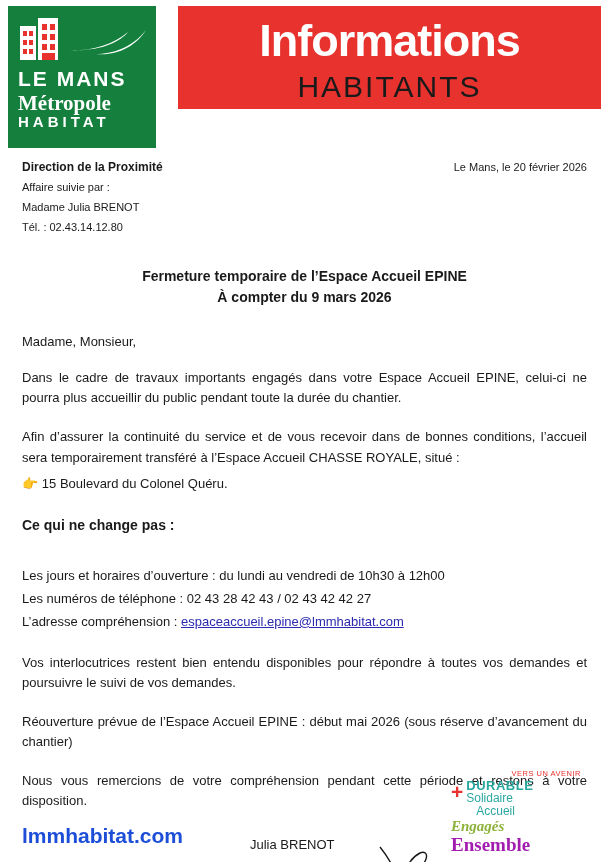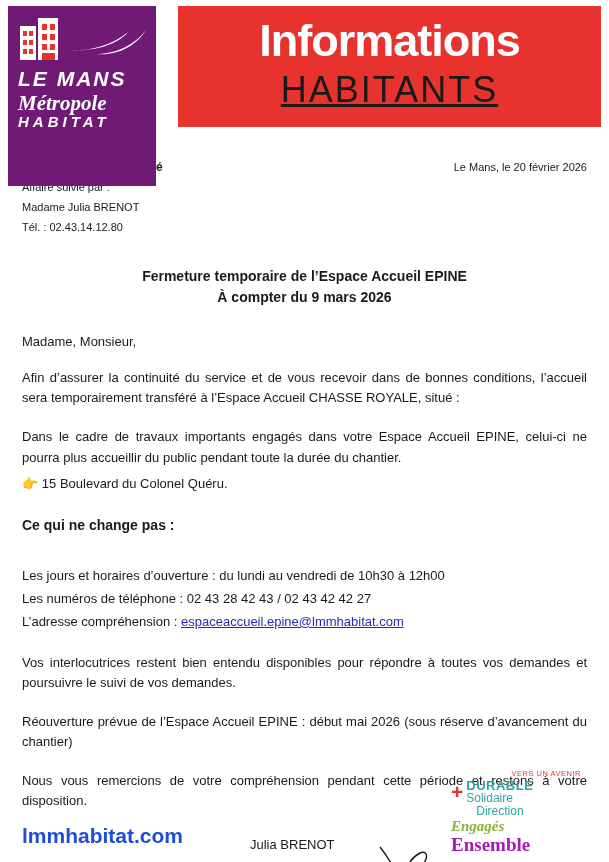--- a/index.html
+++ b/index.html
@@ -23,25 +23,24 @@
 
   
   .header {
     display: flex;
     height: 148px;
     padding: 6px 8px 0 8px;
     box-sizing: border-box;
   }
   .logo-block {
     width: 148px;
-    height: 180px;
-    background: #701a75;
+    height: 142px;
+    background: #15803d;
     position: relative;
     flex: 0 0 auto;
-    font-style: italic;
   }
   .logo-inner {
     position: absolute;
     left: 0; top: 0; right: 0; bottom: 0;
     padding: 10px 8px 6px 10px;
     box-sizing: border-box;
     color: #ffffff;
   }
   .logo-top {
     display: flex;
@@ -79,21 +78,21 @@
   .logo-habitat {
     font-family: "Liberation Sans", sans-serif;
     font-weight: bold;
     font-size: 15px;
     letter-spacing: 4px;
     line-height: 1;
   }
   .banner {
     flex: 1 1 auto;
     margin-left: 22px;
-    height: 121px;
+    height: 103px;
     background: #e8322e;
     position: relative;
     color: #ffffff;
   }
   .banner-informations {
     position: absolute;
     left: 0; right: 0;
     top: 12px;
     text-align: center;
     font-family: "Liberation Sans", sans-serif;
@@ -102,25 +101,24 @@
     letter-spacing: -1px;
     line-height: 1;
   }
   .banner-habitants {
     position: absolute;
     left: 0; right: 0;
     top: 66px;
     text-align: center;
     font-family: "Liberation Sans", sans-serif;
     font-weight: normal;
-    font-size: 36px;
+    font-size: 30px;
     letter-spacing: 2px;
     line-height: 1;
     color: #1a1a1a;
-    text-decoration: underline;
   }
 
   
   .content {
     padding: 0 22px;
     box-sizing: border-box;
   }
   .meta-row {
     display: flex;
     justify-content: space-between;
@@ -331,23 +329,23 @@
       <div class="meta-right">Le Mans, le 20 février 2026</div>
     </div>
 
     <div class="title-block">
       <div>Fermeture temporaire de l’Espace Accueil EPINE</div>
       <div>À compter du 9 mars 2026</div>
     </div>
 
     <div class="salutation">Madame, Monsieur,</div>
 
+    <p class="para">Dans le cadre de travaux importants engagés dans votre Espace Accueil EPINE, celui-ci ne pourra plus accueillir du public pendant toute la durée du chantier.</p>
+
     <p class="para">Afin d’assurer la continuité du service et de vous recevoir dans de bonnes conditions, l’accueil sera temporairement transféré à l’Espace Accueil CHASSE ROYALE, situé :</p>
-
-    <p class="para">Dans le cadre de travaux importants engagés dans votre Espace Accueil EPINE, celui-ci ne pourra plus accueillir du public pendant toute la durée du chantier.</p>
 
     <div class="arrow-line">
       <span class="arrow">👉</span>
       <span>15 Boulevard du Colonel Quéru.</span>
     </div>
 
     <div class="subhead">Ce qui ne change pas :</div>
 
     <div class="infos-list">
       <div>Les jours et horaires d’ouverture : du lundi au vendredi de 10h30 à 12h00</div>
@@ -378,20 +376,20 @@
 
   <div class="footer-site">lmmhabitat.com</div>
 
   <div class="footer-logo">
     <div class="fl-top">VERS UN AVENIR</div>
     <div class="fl-row">
       <span class="fl-plus">+</span>
       <span class="fl-words">
         <div class="fl-durable">DURABLE</div>
         <div class="fl-solidaire">Solidaire</div>
-        <div class="fl-innovant">Direction</div>
+        <div class="fl-innovant">Accueil</div>
       </span>
     </div>
     <div class="fl-engages">Engagés</div>
     <div class="fl-ensemble">Ensemble</div>
   </div>
 
 </div>
 
 </body></html>

